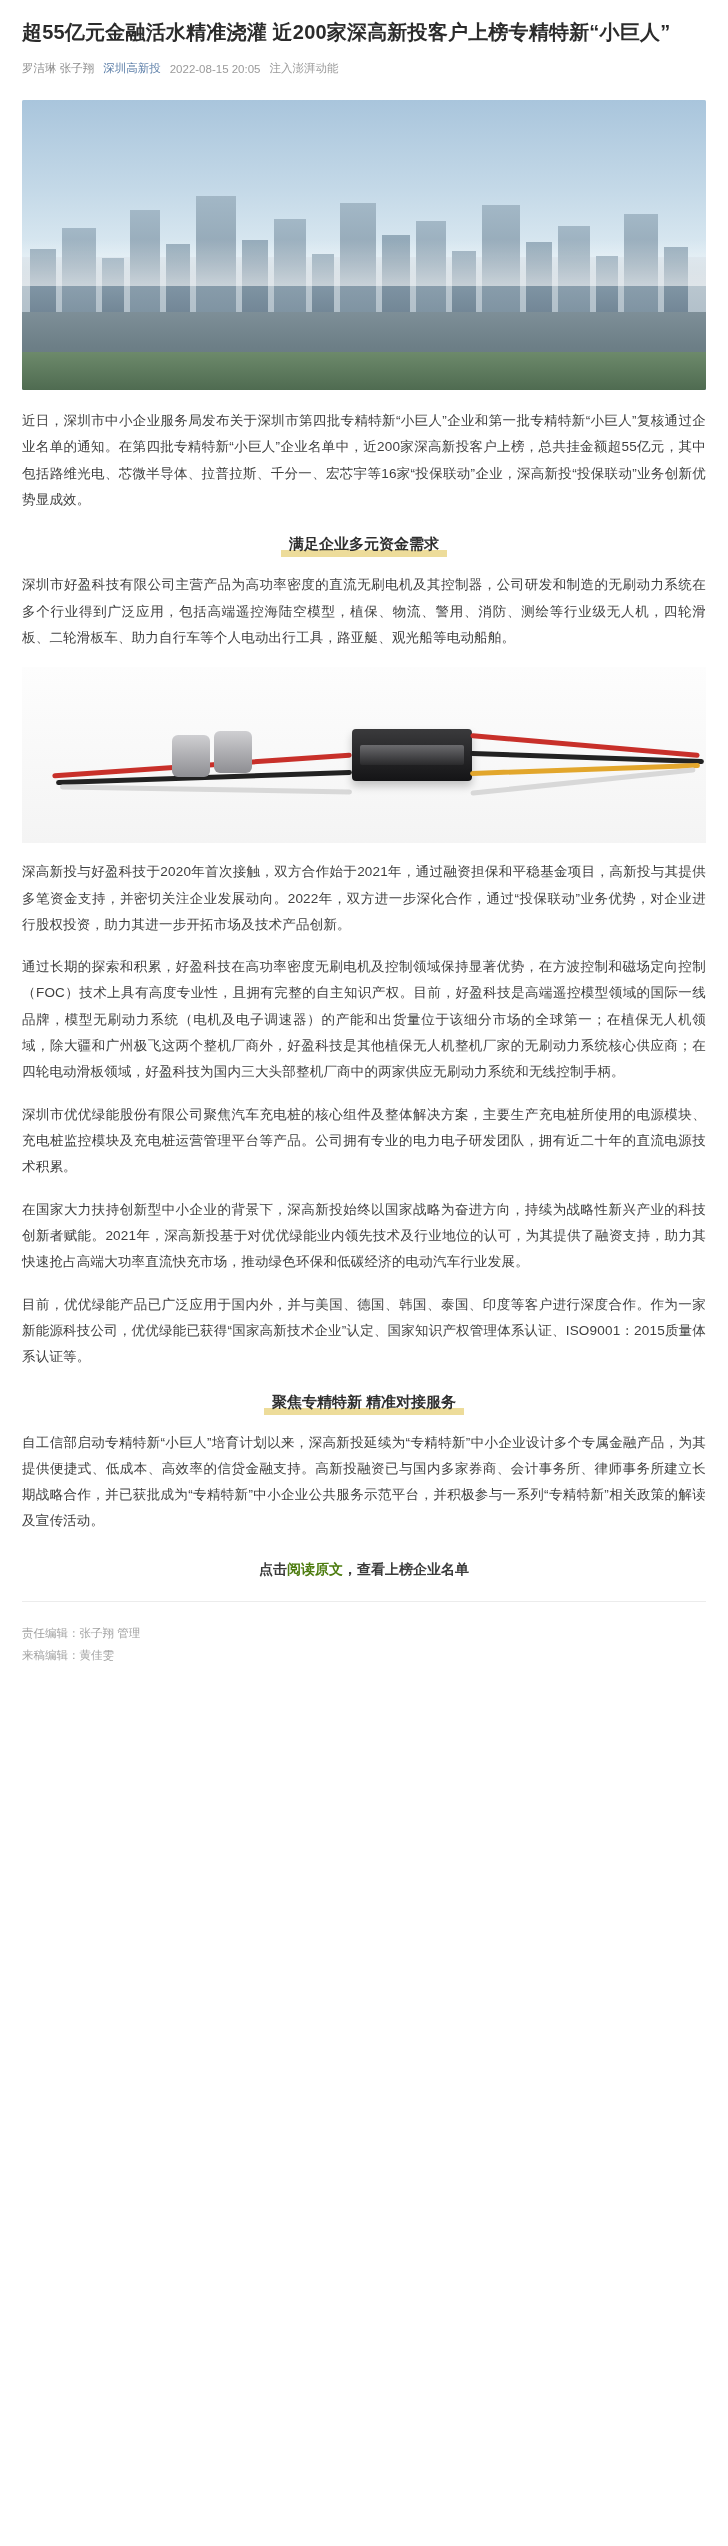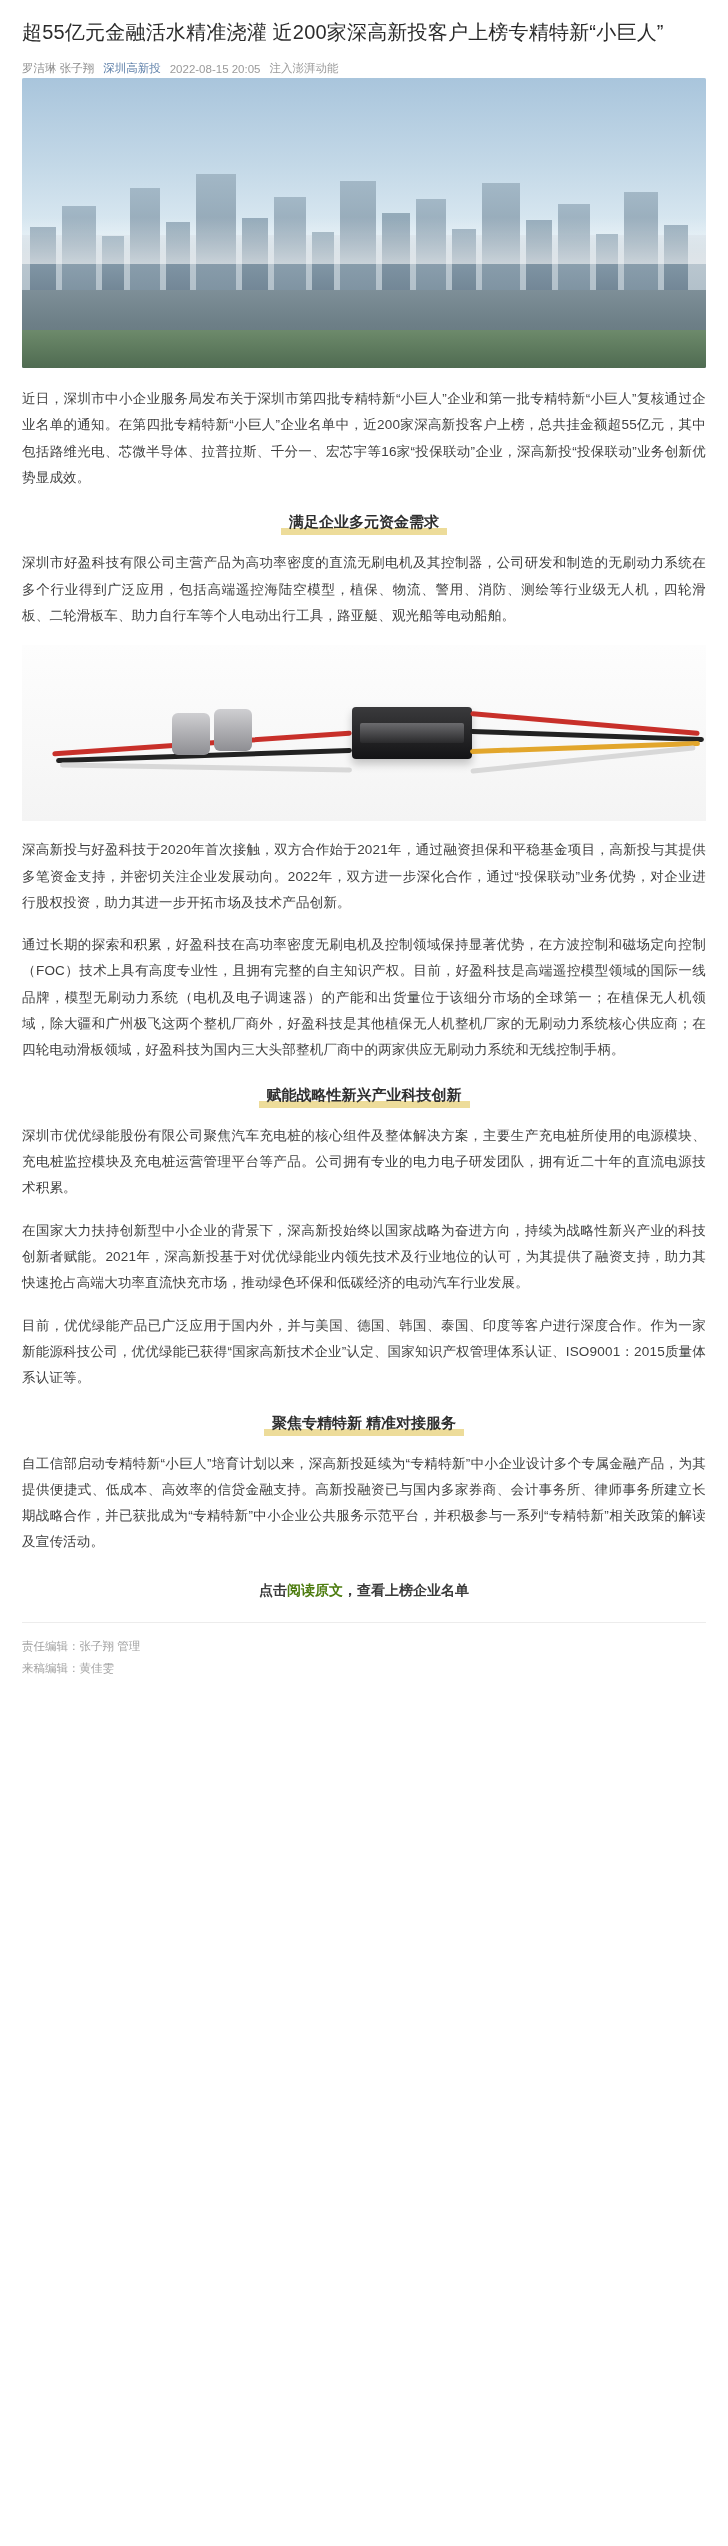--- a/index.html
+++ b/index.html
@@ -12,30 +12,30 @@
     width: 728px;
     font-family: "Liberation Sans", sans-serif;
     color: #3b3b3b;
   }
   .page {
     width: 728px;
     padding: 14px 22px 18px 22px;
   }
   .article-title {
     font-size: 20px;
-    font-weight: normal;
+    font-weight: bold;
     line-height: 1.45;
     color: #2b2b2b;
     letter-spacing: 0.2px;
     margin: 4px 0 14px 0;
   }
   .byline {
     font-size: 11.5px;
     color: #9a9a9a;
-    margin-bottom: 2px;
+    margin-bottom: 24px;
     display: flex;
     align-items: center;
     flex-wrap: wrap;
     gap: 9px;
   }
   .byline .author { color: #8c8c8c; }
   .byline .account { color: #5b7ea8; cursor: pointer; }
   .byline .date { color: #9a9a9a; }
   .byline .loc { color: #9a9a9a; }
 
@@ -190,21 +190,21 @@
     color: #3b3b3b;
     margin: 26px 0 22px 0;
   }
   .cta .link {
     color: #4d7c0f;
     cursor: pointer;
   }
 
   .footer {
     border-top: 1px solid #ececec;
-    padding-top: 12px;
+    padding-top: 20px;
     margin-top: 10px;
   }
   .footer div {
     font-size: 11.5px;
     color: #a2a2a2;
     line-height: 1.95;
   }
 </style>
 </head>
 <body>
@@ -269,23 +269,20 @@
       <div class="wire" style="left:448px; top:76px; width:230px; background:#c8302a; transform:rotate(5deg);"></div>
       <div class="wire" style="left:448px; top:88px; width:234px; background:#222; transform:rotate(2deg);"></div>
       <div class="wire" style="left:448px; top:100px;width:230px; background:#e2a62c; transform:rotate(-2deg);"></div>
       <div class="wire" style="left:448px; top:112px;width:226px; background:#d8d8d8; transform:rotate(-6deg);"></div>
     </div>
   </div>
 
   <p class="body">深高新投与好盈科技于2020年首次接触，双方合作始于2021年，通过融资担保和平稳基金项目，高新投与其提供多笔资金支持，并密切关注企业发展动向。2022年，双方进一步深化合作，通过“投保联动”业务优势，对企业进行股权投资，助力其进一步开拓市场及技术产品创新。</p>
   <p class="body">通过长期的探索和积累，好盈科技在高功率密度无刷电机及控制领域保持显著优势，在方波控制和磁场定向控制（FOC）技术上具有高度专业性，且拥有完整的自主知识产权。目前，好盈科技是高端遥控模型领域的国际一线品牌，模型无刷动力系统（电机及电子调速器）的产能和出货量位于该细分市场的全球第一；在植保无人机领域，除大疆和广州极飞这两个整机厂商外，好盈科技是其他植保无人机整机厂家的无刷动力系统核心供应商；在四轮电动滑板领域，好盈科技为国内三大头部整机厂商中的两家供应无刷动力系统和无线控制手柄。</p>
 
-  <div class="section-head">
-    <span class="wrap"><span class="txt">赋能战略性新兴产业科技创新</span></span>
-  </div>
 
   <p class="body">深圳市优优绿能股份有限公司聚焦汽车充电桩的核心组件及整体解决方案，主要生产充电桩所使用的电源模块、充电桩监控模块及充电桩运营管理平台等产品。公司拥有专业的电力电子研发团队，拥有近二十年的直流电源技术积累。</p>
 
 
   <p class="body">在国家大力扶持创新型中小企业的背景下，深高新投始终以国家战略为奋进方向，持续为战略性新兴产业的科技创新者赋能。2021年，深高新投基于对优优绿能业内领先技术及行业地位的认可，为其提供了融资支持，助力其快速抢占高端大功率直流快充市场，推动绿色环保和低碳经济的电动汽车行业发展。</p>
   <p class="body">目前，优优绿能产品已广泛应用于国内外，并与美国、德国、韩国、泰国、印度等客户进行深度合作。作为一家新能源科技公司，优优绿能已获得“国家高新技术企业”认定、国家知识产权管理体系认证、ISO9001：2015质量体系认证等。</p>
 
   <div class="section-head">
     <span class="wrap"><span class="txt">聚焦专精特新 精准对接服务</span></span>
   </div>

